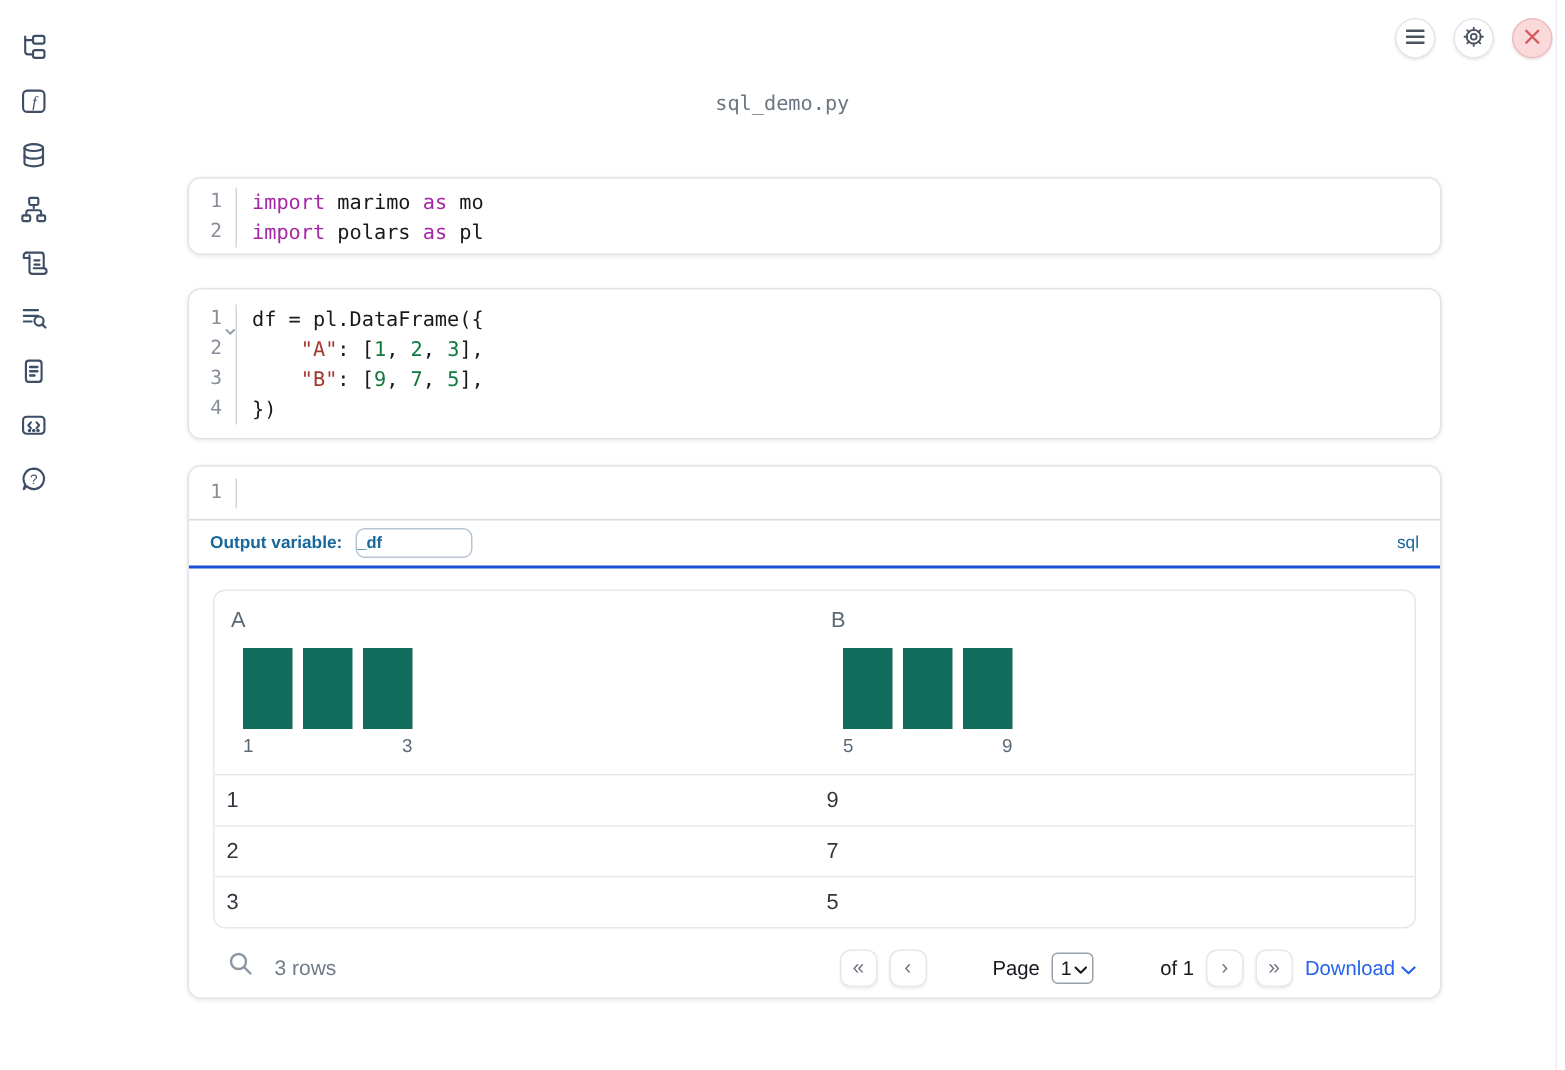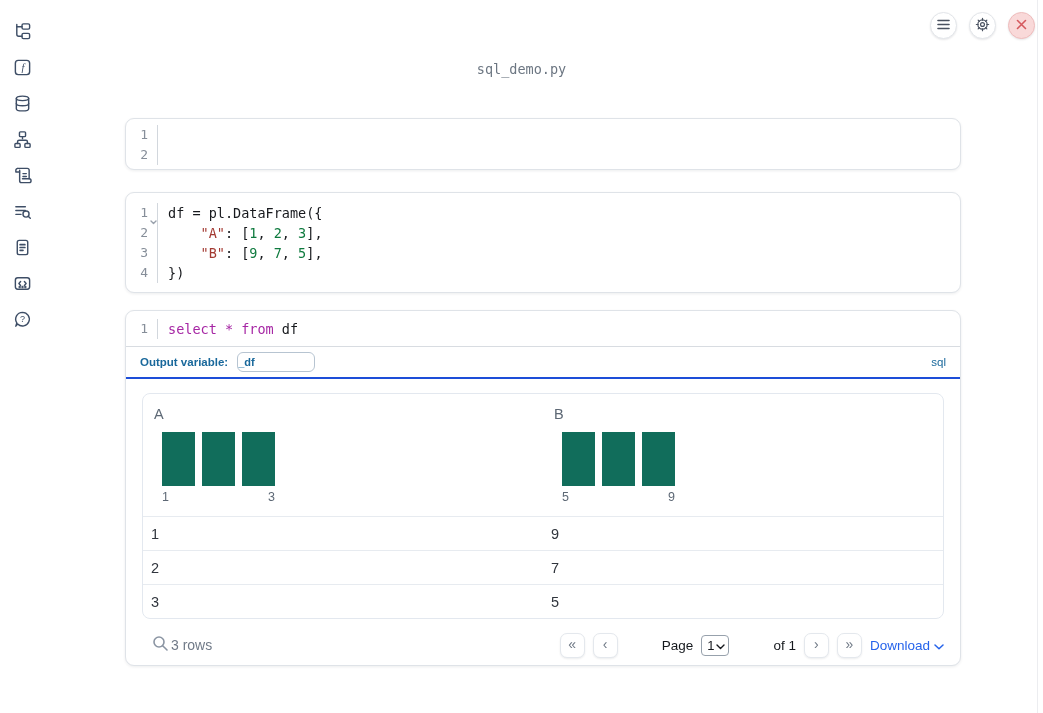--- a/index.html
+++ b/index.html
@@ -89,21 +89,21 @@
   .hist-bars { display:flex; gap:7px; }
   .hist-bar { width:33px; height:54px; background:#116d5b; }
   .hist-axis {
     display:flex; justify-content:space-between; width:113px;
     margin:4px 0 12px 0; font-size:12.5px; color:#5d6875;
   }
   .t-row { display:flex; height:34px; border-top:1px solid #e7ebf0; align-items:center; }
   .t-cell { width:50%; padding-left:8px; font-size:14.5px; color:#30353d; }
   
   .t-footer { display:flex; align-items:center; height:36px; margin-top:8px; }
-  .t-footer-left { display:flex; align-items:center; gap:2px; margin-left:10px; }
+  .t-footer-left { display:flex; align-items:center; gap:14px; margin-left:10px; }
   .search-icon svg { stroke:#8b95a3; stroke-width:1.6; fill:none; stroke-linecap:round; }
   .row-count { font-size:14px; color:#707a88; }
   .t-footer-right { margin-left:auto; display:flex; align-items:center; gap:8px; }
   .pg-btn {
     width:25px; height:25px; border:1px solid #e4e8ed; border-radius:7px; background:#fff;
     box-shadow:0 1px 2px rgba(15,23,42,.08); color:#6e7885; font-size:14px; line-height:1;
     display:flex; align-items:center; justify-content:center; cursor:pointer; padding-bottom:2px;
   }
   .page-label, .of-label { font-size:13.5px; color:#15181d;padding-left:36px; }
   .page-select {
@@ -237,20 +237,24 @@
   </button>
 </div>
 
 <div class="doc-title">sql_demo.py</div>
 
 <section class="cell cell-1">
   <div class="editor">
     <div class="gutter-col">
       <div class="gutter">1</div>
       <div class="gutter">2</div>
+    </div>
+    <div class="code-col">
+      <div class="code-line"><span class="tok-kw">import</span><span class="tok-tx"> marimo </span><span class="tok-kw">as</span><span class="tok-tx"> mo</span></div>
+      <div class="code-line"><span class="tok-kw">import</span><span class="tok-tx"> polars </span><span class="tok-kw">as</span><span class="tok-tx"> pl</span></div>
     </div>
   </div>
 </section>
 
 <section class="cell cell-2">
   <div class="editor">
     <div class="gutter-col">
       <div class="gutter">
         <span>1</span>
         <span class="fold-chevron">
@@ -269,23 +273,20 @@
       <div class="code-line"><span class="tok-tx">    </span><span class="tok-st">"B"</span><span class="tok-tx">: [</span><span class="tok-nu">9</span><span class="tok-tx">, </span><span class="tok-nu">7</span><span class="tok-tx">, </span><span class="tok-nu">5</span><span class="tok-tx">],</span></div>
       <div class="code-line"><span class="tok-tx">})</span></div>
     </div>
   </div>
 </section>
 
 <section class="cell cell-3">
   <div class="editor">
     <div class="gutter-col">
       <div class="gutter">1</div>
-    </div>
-    <div class="code-col">
-      <div class="code-line"><span class="tok-kw">select</span><span class="tok-tx"> </span><span class="tok-kw">*</span><span class="tok-tx"> </span><span class="tok-kw">from</span><span class="tok-tx"> df</span></div>
     </div>
   </div>
 
   <div class="outvar-strip">
     <span class="outvar-label">Output variable:</span>
     <input class="outvar-input" value="_df" style="">
     <span class="lang-badge">sql</span>
   </div>
 
   <div class="output-area">

